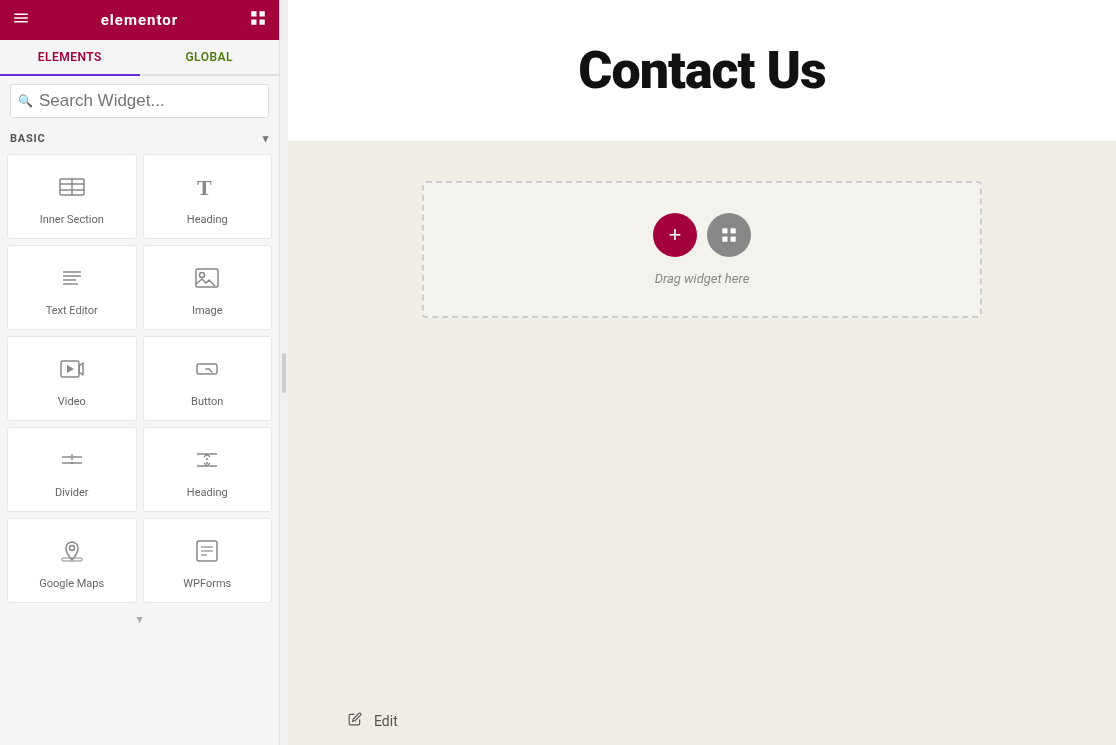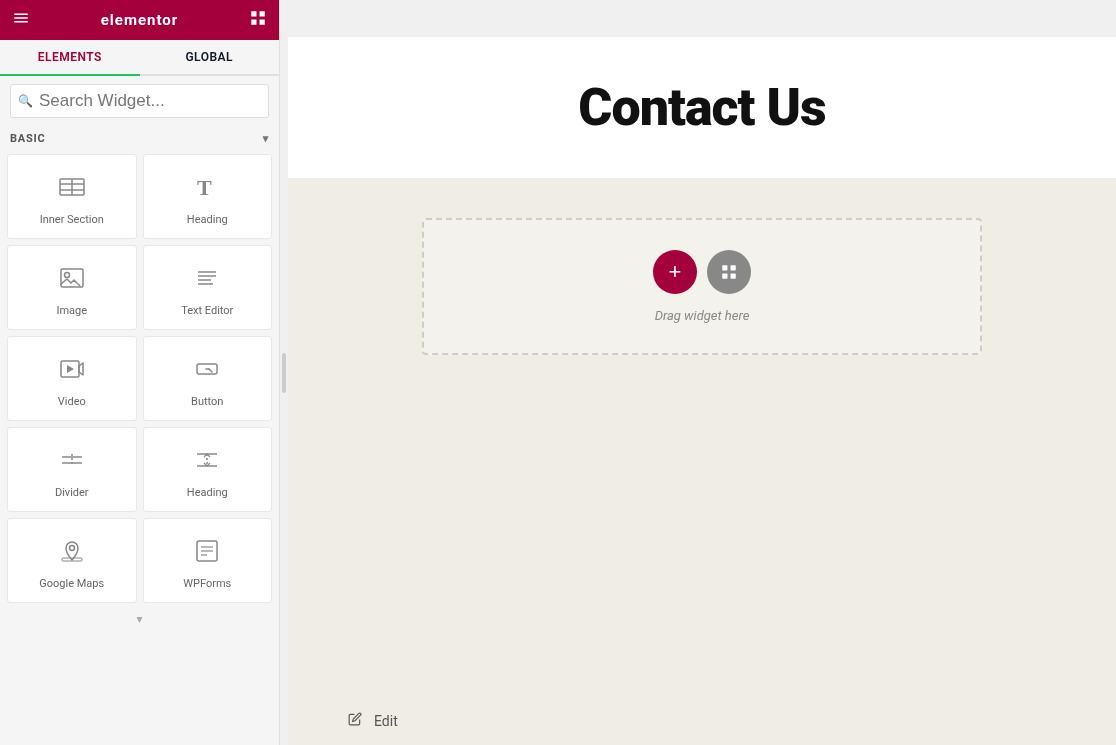--- a/index.html
+++ b/index.html
@@ -35,28 +35,28 @@
       background: #f5f5f5;
       border-bottom: 2px solid #e0e0e0;
       flex-shrink: 0;
     }
     .tab {
       flex: 1;
       text-align: center;
       padding: 10px 0;
       font-size: 12px;
       font-weight: 600;
-      color: #0f172a;
+      color: #4d7c0f;
       cursor: pointer;
       text-transform: uppercase;
       letter-spacing: 0.5px;
     }
     .tab.active {
       color: #a3003c;
-      border-bottom: 2px solid #22c55e;
+      border-bottom: 2px solid #6d28d9;
       margin-bottom: -2px;
     }
 
     
     #search-bar {
       padding: 8px 10px;
       background: #f5f5f5;
       flex-shrink: 0;
     }
     #search-bar input {
@@ -160,21 +160,20 @@
     }
 
     
     #main-canvas {
       flex: 1;
       background: #f0ede4;
       display: flex;
       flex-direction: column;
       overflow-y: auto;
       position: relative;
-      margin-top: 37px;
     }
 
     
     #page-heading-area {
       background: white;
       padding: 40px 60px;
       text-align: center;
     }
     #page-heading-area h1 {
       font-size: 52px;
@@ -319,38 +318,38 @@
           <svg width="28" height="28" viewBox="0 0 28 28" fill="none">
             <text x="4" y="22" font-size="22" font-weight="bold" fill="#888" font-family="serif">T</text>
           </svg>
         </div>
         <span class="widget-label">Heading</span>
       </div>
 
       <div class="widget-item">
         <div class="widget-icon">
           <svg width="28" height="28" viewBox="0 0 28 28" fill="none">
-            <rect x="3" y="5" width="22" height="18" rx="1.5" stroke="#888" stroke-width="1.5" fill="none"></rect>
-            <circle cx="9" cy="11" r="2.5" stroke="#888" stroke-width="1.5" fill="none"></circle>
-            <path d="M3 20l6-5 4 4 3-3 6 6" stroke="#888" stroke-width="1.5" fill="none" stroke-linejoin="round"></path>
-          </svg>
-        </div>
-        <span class="widget-label">Image</span>
-      </div>
-
-      <div class="widget-item">
-        <div class="widget-icon">
-          <svg width="28" height="28" viewBox="0 0 28 28" fill="none">
             <line x1="5" y1="8" x2="23" y2="8" stroke="#888" stroke-width="1.5"></line>
             <line x1="5" y1="12" x2="23" y2="12" stroke="#888" stroke-width="1.5"></line>
             <line x1="5" y1="16" x2="18" y2="16" stroke="#888" stroke-width="1.5"></line>
             <line x1="5" y1="20" x2="20" y2="20" stroke="#888" stroke-width="1.5"></line>
           </svg>
         </div>
         <span class="widget-label">Text Editor</span>
+      </div>
+
+      <div class="widget-item">
+        <div class="widget-icon">
+          <svg width="28" height="28" viewBox="0 0 28 28" fill="none">
+            <rect x="3" y="5" width="22" height="18" rx="1.5" stroke="#888" stroke-width="1.5" fill="none"></rect>
+            <circle cx="9" cy="11" r="2.5" stroke="#888" stroke-width="1.5" fill="none"></circle>
+            <path d="M3 20l6-5 4 4 3-3 6 6" stroke="#888" stroke-width="1.5" fill="none" stroke-linejoin="round"></path>
+          </svg>
+        </div>
+        <span class="widget-label">Image</span>
       </div>
 
       <div class="widget-item">
         <div class="widget-icon">
           <svg width="28" height="28" viewBox="0 0 28 28" fill="none">
             <rect x="3" y="6" width="18" height="16" rx="1.5" stroke="#888" stroke-width="1.5" fill="none"></rect>
             <path d="M21 11l4-3v12l-4-3V11z" stroke="#888" stroke-width="1.5" fill="none" stroke-linejoin="round"></path>
             <polygon points="9,10 9,18 16,14" fill="#888"></polygon>
           </svg>
         </div>

